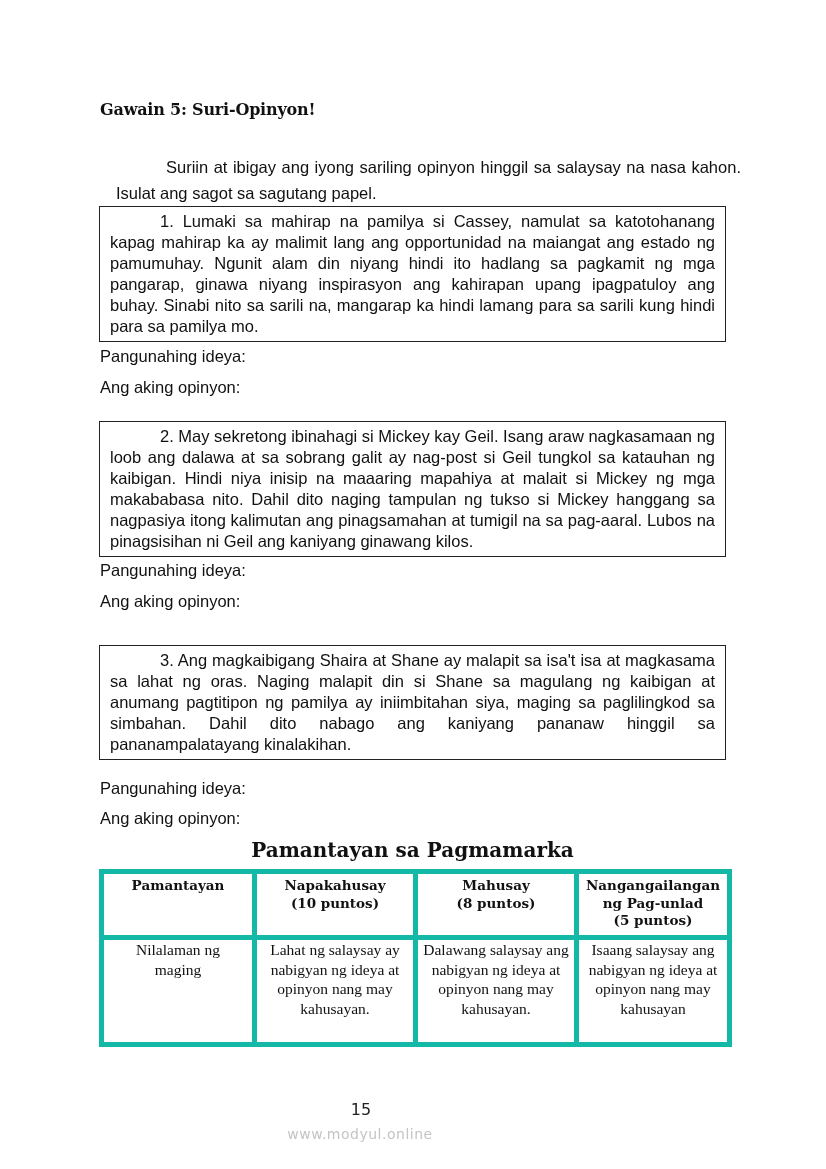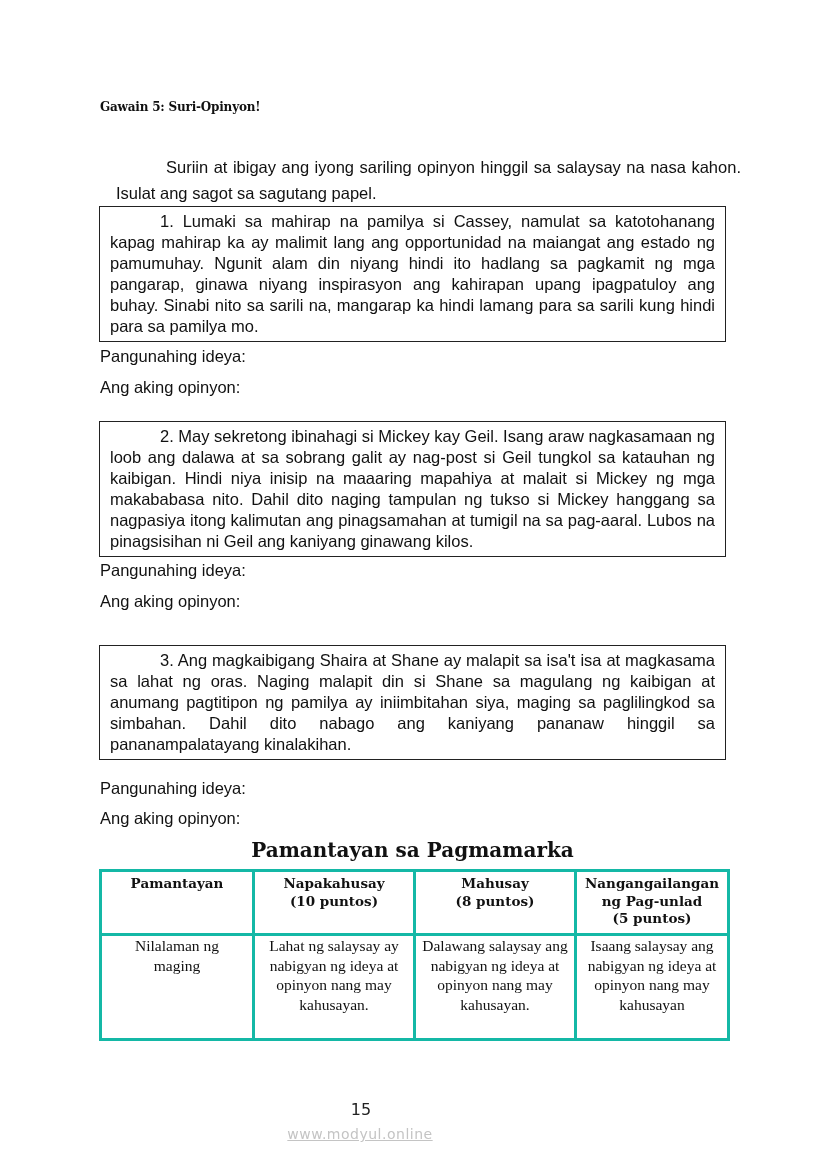--- a/index.html
+++ b/index.html
@@ -4,21 +4,21 @@
 <style>
   html, body { margin: 0; padding: 0; background: #ffffff; }
   body {
     width: 826px; height: 1169px; position: relative; overflow: hidden;
     font-family: "DejaVu Serif", "Liberation Serif", serif;
     color: #111111;
   }
   .abs { position: absolute; }
   .title {
     left: 100px; top: 100px;
-    font-family: "DejaVu Serif", serif; font-weight: bold; font-size: 12px;
+    font-family: "DejaVu Serif", serif; font-weight: bold; font-size: 16px;
     letter-spacing: -0.2px;
   }
   .intro {
     left: 116px; top: 154px; width: 625px;
     font-family: Liberation Sans, sans-serif; font-size: 16.5px; line-height: 26px;
     text-align: justify; text-indent: 50px;
   }
   .box {
     left: 99px; width: 605px; border: 1.5px solid #222;
     padding: 4px 10px 4px 10px;
@@ -32,40 +32,39 @@
   }
   .rubric-title {
     left: 99px; width: 627px; top: 838px; text-align: center;
     font-family: "DejaVu Serif", serif; font-weight: bold; font-size: 20px;
   }
   table.rubric {
     position: absolute; left: 99px; top: 869px;
     width: 628px; border-collapse: collapse; table-layout: fixed;
   }
   table.rubric th, table.rubric td {
-    border: 3px solid #14b8a6; vertical-align: top; text-align: center;
+    border: 5px solid #14b8a6; vertical-align: top; text-align: center;
     padding: 2px 4px;
   }
   table.rubric th {
     font-family: "DejaVu Serif", serif; font-weight: bold; font-size: 13.5px;
     line-height: 17.5px; height: 56px; padding-top: 3px;
   }
   table.rubric td {
     font-family: "Liberation Serif", serif; font-size: 15.5px; line-height: 19.5px;
     height: 100px; padding-top: 0px;
   }
   .pageno {
     left: 0; width: 722px; top: 1100px; text-align: center;
     font-family: "DejaVu Sans", sans-serif; font-size: 16px; color: #222;
   }
   .watermark {
     left: 0; width: 720px; top: 1126px; text-align: center;
     font-family: "DejaVu Sans", sans-serif; font-size: 14px; color: #c4c4c4;
     letter-spacing: 0.5px;
-    text-decoration: underline;
   }
 </style>
 </head>
 <body>
 
 <div class="abs title">Gawain 5: Suri-Opinyon!</div>
 
 <div class="abs intro">Suriin at ibigay ang iyong sariling opinyon hinggil sa salaysay na nasa kahon. Isulat ang sagot sa sagutang papel.</div>
 
 <div class="abs box" style="top:206px;">

